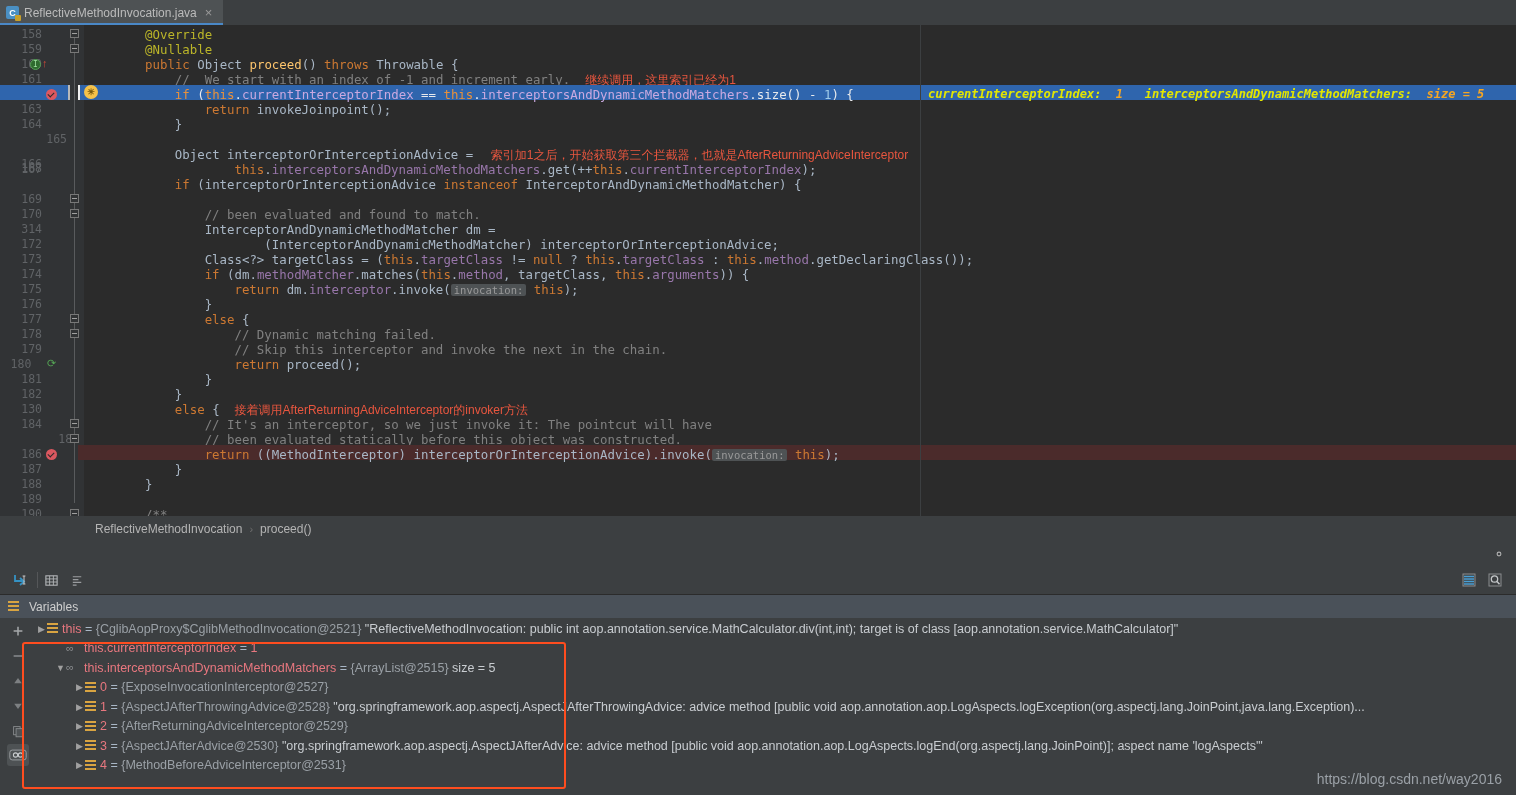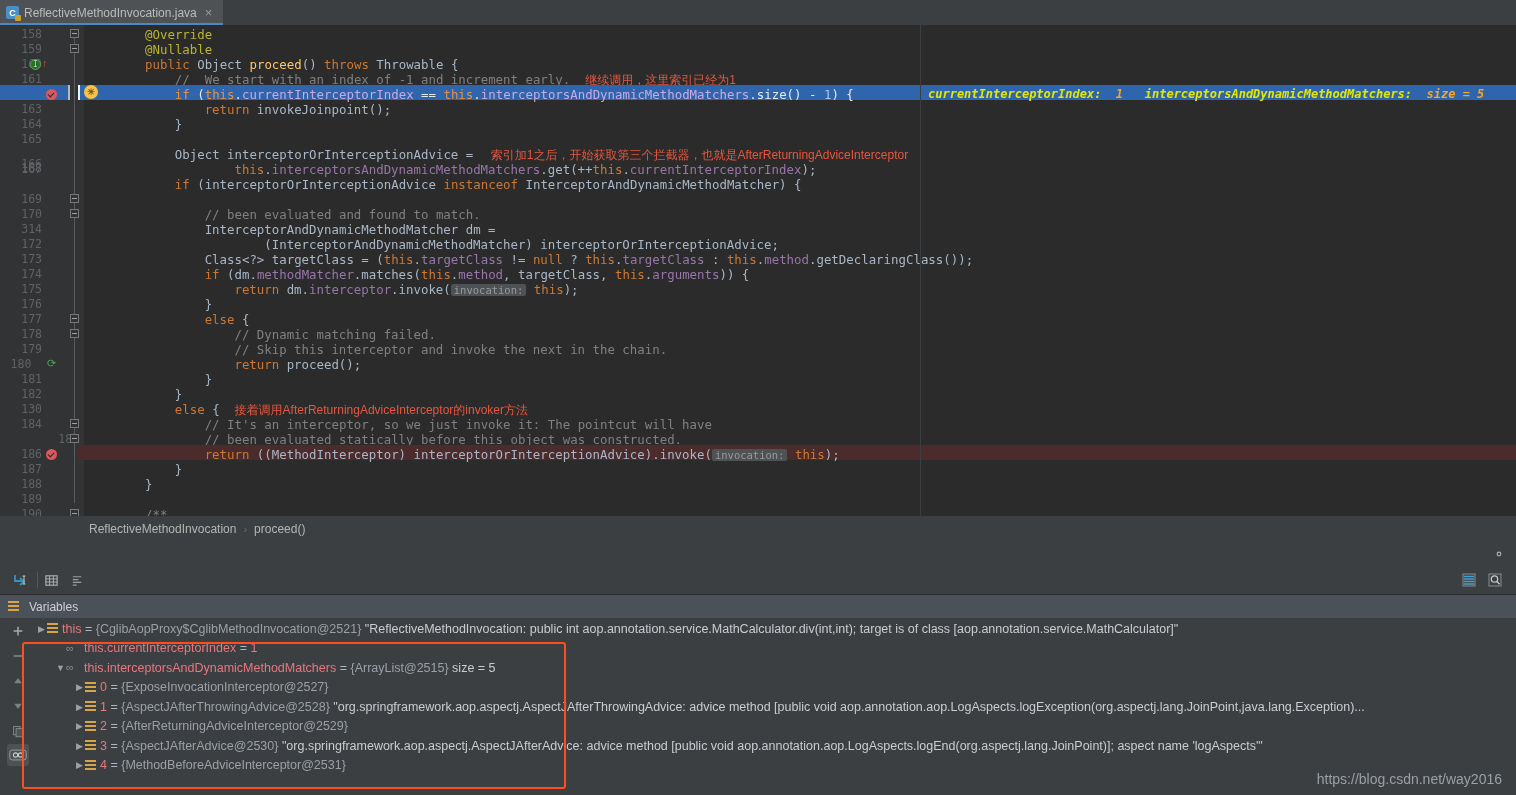--- a/index.html
+++ b/index.html
@@ -107,21 +107,21 @@
   .foldline{position:absolute;width:1px;background:#595b5d;left:4px;}
   .bulb{
     position:absolute;width:14px;height:14px;border-radius:50%;
     background:#f5c24a;color:#7a5b10;font-size:9px;font-weight:bold;
     display:flex;align-items:center;justify-content:center;
   }
   .exec-marker{position:absolute;width:10px;height:15px;background:#b8b8b8;}
 
   
   .breadcrumb{
-    position:absolute;left:6px;top:516px;width:1236px;height:26px;
+    position:absolute;left:12px;top:516px;width:1236px;height:26px;
     background:#3c3f41;display:flex;align-items:center;
     padding-left:83px;box-sizing:border-box;gap:7px;
   }
   .bc-item{font-size:12px;color:#b4b4b4;}
   .bc-sep{font-size:11px;color:#6e6e6e;}
 
   
   .debug{position:absolute;left:0;top:542px;width:1516px;height:253px;background:#3c3f41;}
   .dbg-header{
     position:absolute;left:0;top:0;width:1516px;height:24px;
@@ -198,21 +198,21 @@
   <div class="editor">
     <div class="gutter">
         <div class="ln" style="top: 2px;">158</div>
         <div class="ln" style="top: 17px;">159</div>
         <div class="ln" style="top: 32px;">160</div>
         <div class="ln" style="top: 47px;">161</div>
         <div class="ln" style="top: 62px;">162</div>
         <div class="hl-line" style="top: 60px; left: 0px; width: 78px;"></div>
         <div class="ln" style="top: 77px;">163</div>
         <div class="ln" style="top: 92px;">164</div>
-        <div class="ln" style="top: 107px;">165</div>
+        <div class="ln" style="top: 107px; margin-left: 25px;">165</div>
         <div class="ln" style="top: 132px;">166</div>
         <div class="ln" style="top: 137px;">167</div>
         <div class="ln" style="top: 136px;">168</div>
         <div class="ln" style="top: 167px;">169</div>
         <div class="ln" style="top: 182px;">170</div>
         <div class="ln" style="top: 197px;">314</div>
         <div class="ln" style="top: 212px;">172</div>
         <div class="ln" style="top: 227px;">173</div>
         <div class="ln" style="top: 242px;">174</div>
         <div class="ln" style="top: 257px;">175</div>

